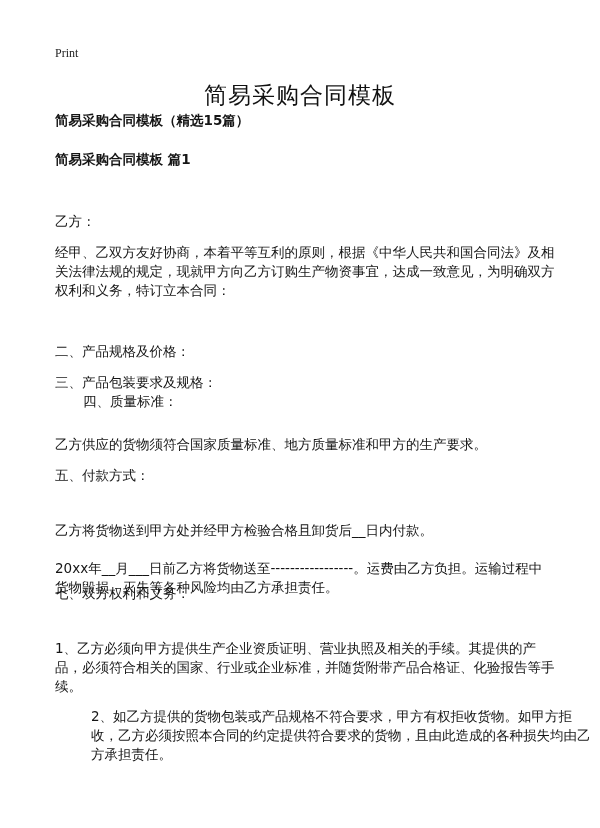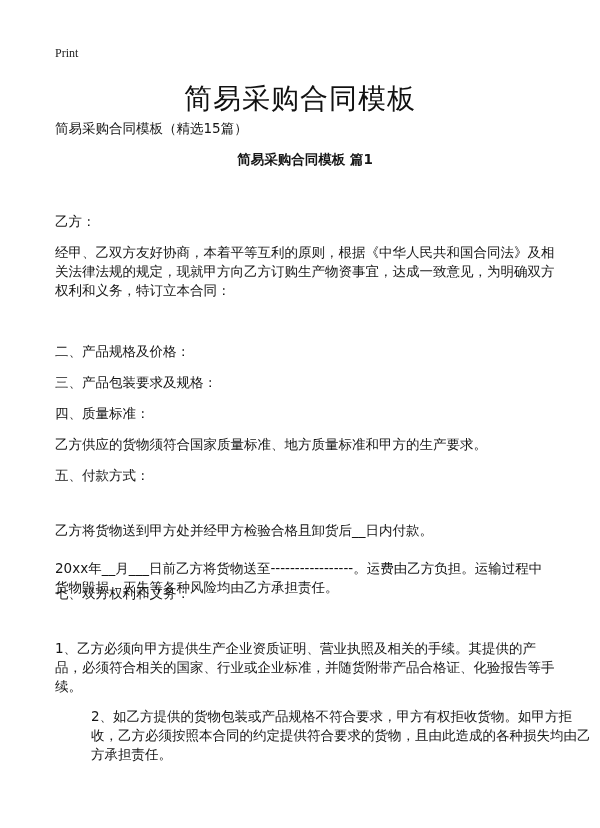--- a/index.html
+++ b/index.html
@@ -9,42 +9,42 @@
     color: #111111;
   }
   .page { position: absolute; left: 0; top: 0; width: 600px; height: 828px; border-radius: 18px; }
   .print-label {
     position: absolute; left: 55px; top: 46px;
     font-family: "Liberation Serif", "DejaVu Serif", serif;
     font-size: 12px; color: #222;
   }
   .doc-title {
     position: absolute; left: 0; top: 80px; width: 600px; text-align: center;
-    font-size: 28px; font-weight: normal; color: #111; letter-spacing: 1px;
+    font-size: 23px; font-weight: normal; color: #111; letter-spacing: 1px;
   }
   .p {
     position: absolute; left: 55px; width: 500px;
     font-size: 13.5px; line-height: 19px; margin: 0; color: #151515;
   }
   .bold { font-weight: bold; }
 </style>
 </head>
 <body>
 
 <div class="page">
   <div class="print-label">Print</div>
   <div class="doc-title">简易采购合同模板</div>
 
-  <p class="p" style="top:119px;">简易采购合同模板（精选15篇）</p>
-  <p class="p bold" style="top:150px;text-align:center;">简易采购合同模板 篇1</p>
+  <p class="p" style="top:111px;font-weight:bold;">简易采购合同模板（精选15篇）</p>
+  <p class="p bold" style="top:150px;">简易采购合同模板 篇1</p>
   <p class="p" style="top:212px;">乙方：</p>
   <p class="p" style="top:243px;">经甲、乙双方友好协商，本着平等互利的原则，根据《中华人民共和国合同法》及相关法律法规的规定，现就甲方向乙方订购生产物资事宜，达成一致意见，为明确双方权利和义务，特订立本合同：</p>
   <p class="p" style="top:342px;">二、产品规格及价格：</p>
   <p class="p" style="top:373px;">三、产品包装要求及规格：</p>
-  <p class="p" style="top:404px;">四、质量标准：</p>
+  <p class="p" style="top:392px;margin-left:28px;">四、质量标准：</p>
   <p class="p" style="top:435px;">乙方供应的货物须符合国家质量标准、地方质量标准和甲方的生产要求。</p>
   <p class="p" style="top:466px;">五、付款方式：</p>
   <p class="p" style="top:521px;">乙方将货物送到甲方处并经甲方检验合格且卸货后__日内付款。</p>
   <p class="p" style="top:559px;">20xx年__月___日前乙方将货物送至-----------------。运费由乙方负担。运输过程中货物毁损、灭失等各种风险均由乙方承担责任。</p>
   <p class="p" style="top:584px;">七、双方权利和义务：</p>
   <p class="p" style="top:639px;">1、乙方必须向甲方提供生产企业资质证明、营业执照及相关的手续。其提供的产品，必须符合相关的国家、行业或企业标准，并随货附带产品合格证、化验报告等手续。</p>
   <p class="p" style="top:707px;margin-left:36px;">2、如乙方提供的货物包装或产品规格不符合要求，甲方有权拒收货物。如甲方拒收，乙方必须按照本合同的约定提供符合要求的货物，且由此造成的各种损失均由乙方承担责任。</p>
 </div>
 
 </body></html>

